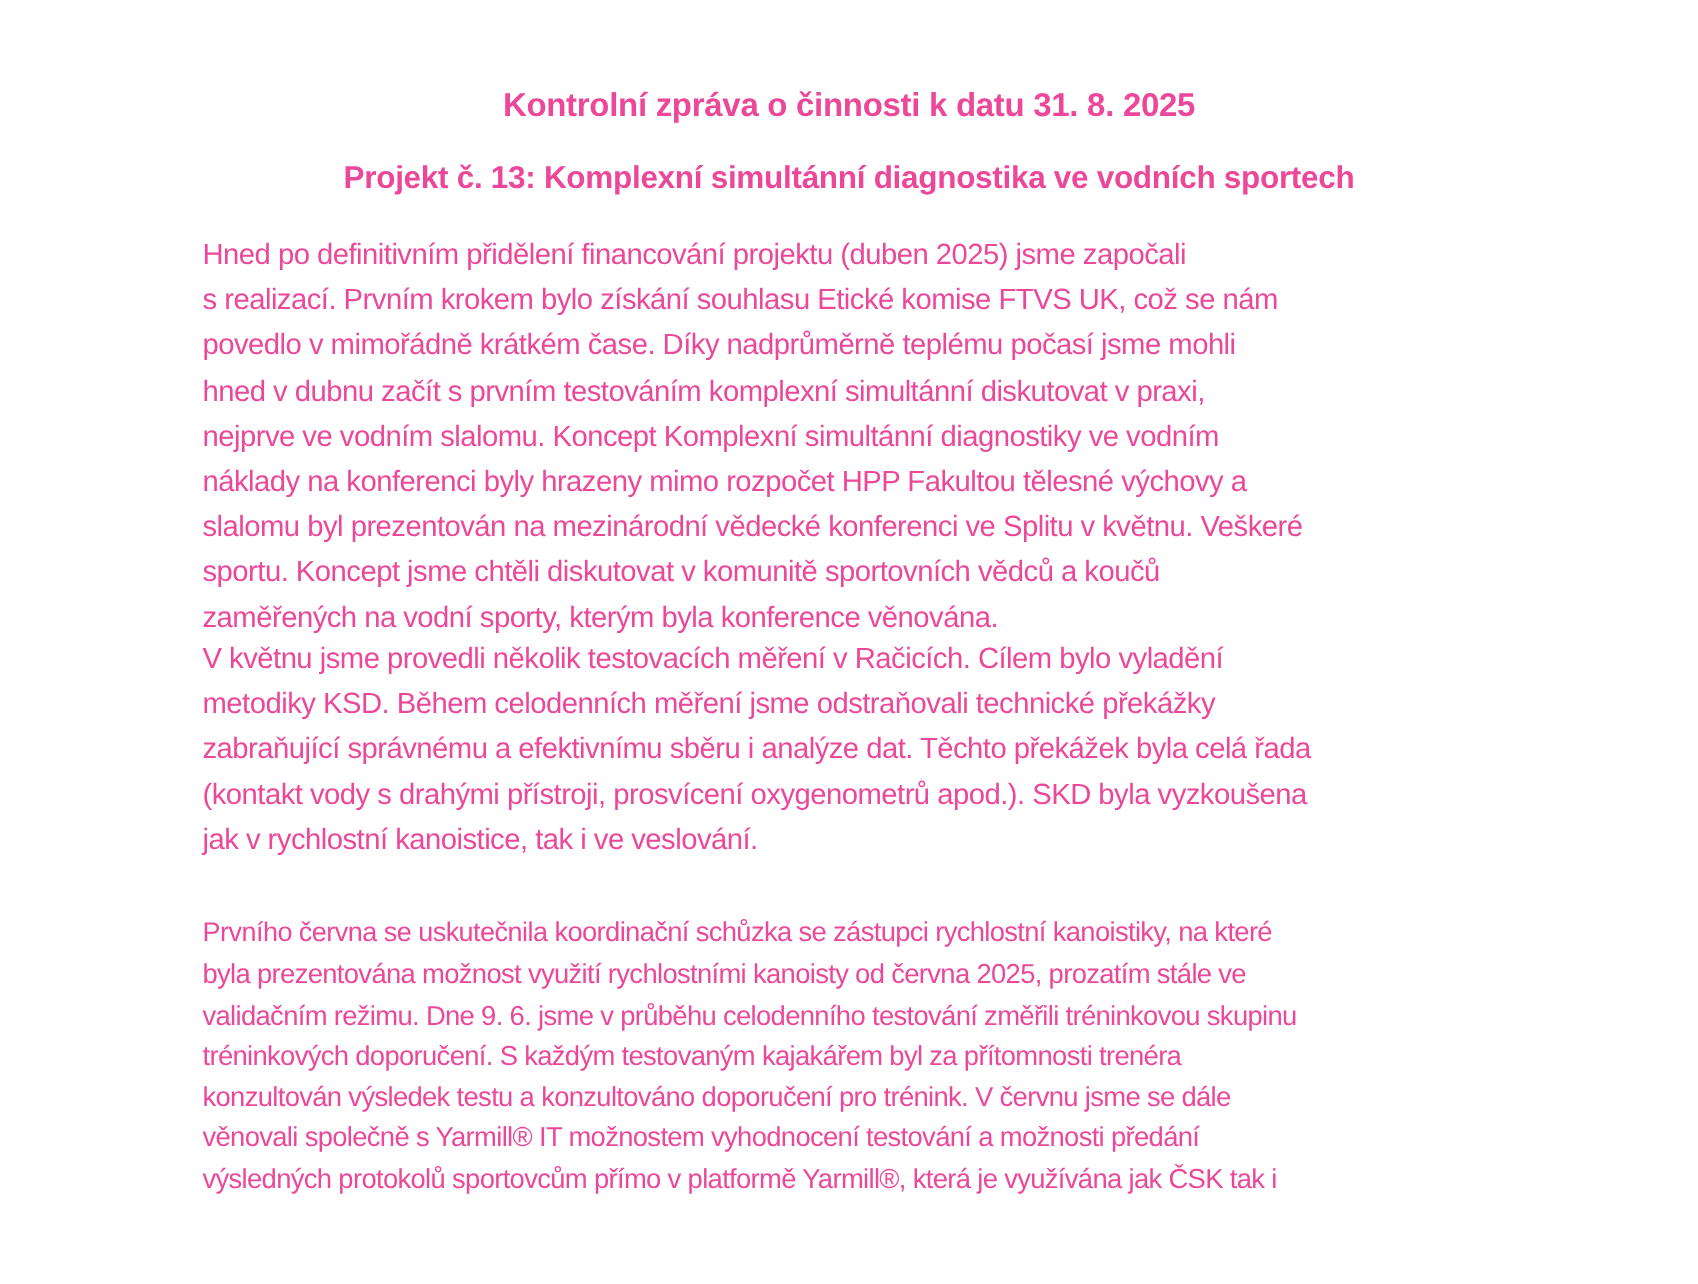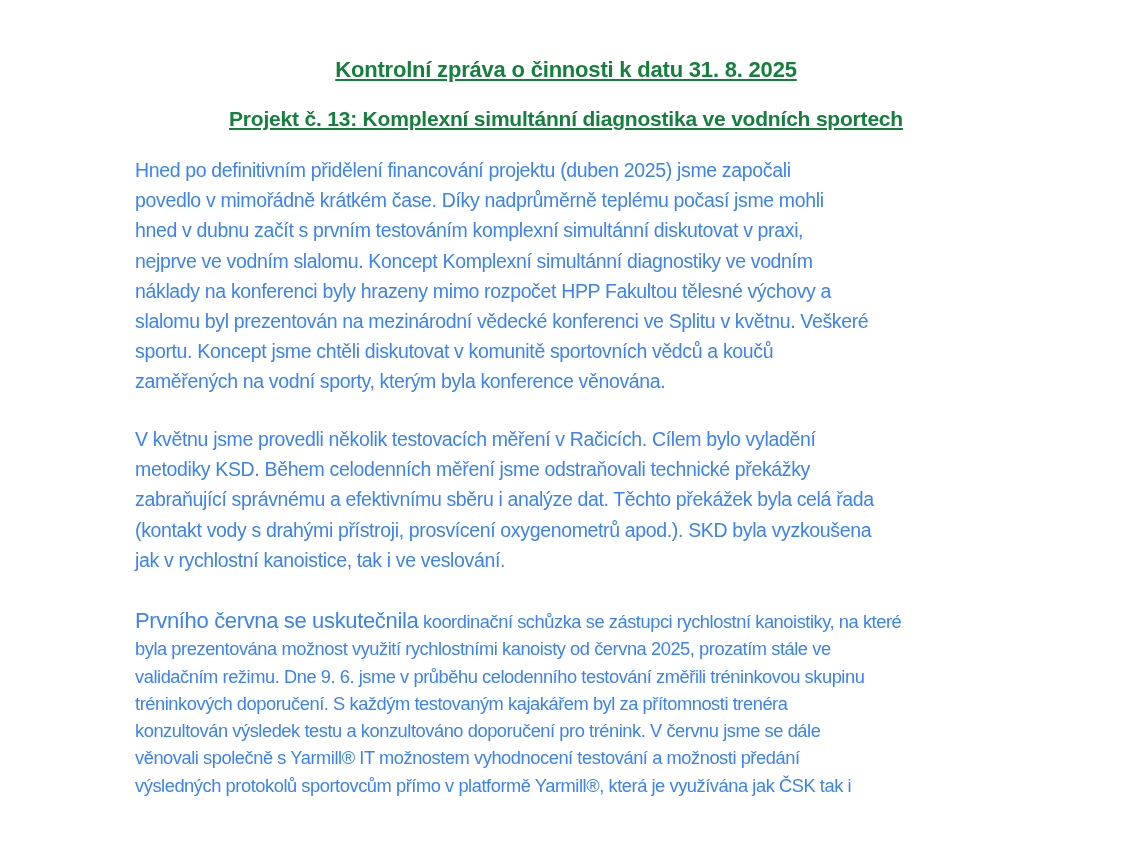--- a/index.html
+++ b/index.html
@@ -4,44 +4,45 @@
 <style>
   html, body { margin: 0; padding: 0; background: #ffffff; }
   body {
     width: 1132px; height: 856px; overflow: hidden; position: relative;
     font-family: "Liberation Sans", "DejaVu Sans", sans-serif;
     color: #1a1a1a;
   }
   .page { position: absolute; left: 0; top: 0; width: 1132px; }
   .title {
     position: absolute; left: 0; width: 1132px; text-align: center;
-    font-weight: bold; color: #15803d; text-decoration: underline;
+    font-weight: bold; color: #ec4899;
   }
   #t1 { top: 57px; font-size: 22px; letter-spacing: -0.2px; }
   #t2 { top: 107px; font-size: 21px; letter-spacing: -0.2px; }
   .para {
     position: absolute; left: 135px; width: 880px;
     font-size: 19.5px; line-height: 30.2px; letter-spacing: -0.35px;
-    color: #3b82f6;
+    color: #ec4899;
   }
   .para .line { display: block; white-space: nowrap; }
   #p1 { top: 155px; }
   #p2 { top: 424px; }
   #p3 { top: 607px; font-size: 18.3px; line-height: 27.3px; letter-spacing: -0.45px; }
-  #p3 .first-big { font-size: 22px; letter-spacing: -0.35px; }
+  #p3 .first-big { font-size: 18px; letter-spacing: -0.35px; }
 </style>
 </head>
 <body>
 
 <div class="page">
   <div class="title" id="t1">Kontrolní zpráva o činnosti k datu 31. 8. 2025</div>
   <div class="title" id="t2">Projekt č. 13: Komplexní simultánní diagnostika ve vodních sportech</div>
 
   <div class="para" id="p1">
     <span class="line">Hned po definitivním přidělení financování projektu (duben 2025) jsme započali</span>
+    <span class="line">s realizací. Prvním krokem bylo získání souhlasu Etické komise FTVS UK, což se nám</span>
     <span class="line">povedlo v mimořádně krátkém čase. Díky nadprůměrně teplému počasí jsme mohli</span>
     <span class="line">hned v dubnu začít s prvním testováním komplexní simultánní diskutovat v praxi,</span>
     <span class="line">nejprve ve vodním slalomu. Koncept Komplexní simultánní diagnostiky ve vodním</span>
     <span class="line">náklady na konferenci byly hrazeny mimo rozpočet HPP Fakultou tělesné výchovy a</span>
     <span class="line">slalomu byl prezentován na mezinárodní vědecké konferenci ve Splitu v květnu. Veškeré</span>
     <span class="line">sportu. Koncept jsme chtěli diskutovat v komunitě sportovních vědců a koučů</span>
     <span class="line">zaměřených na vodní sporty, kterým byla konference věnována.</span>
   </div>
 
   <div class="para" id="p2">

